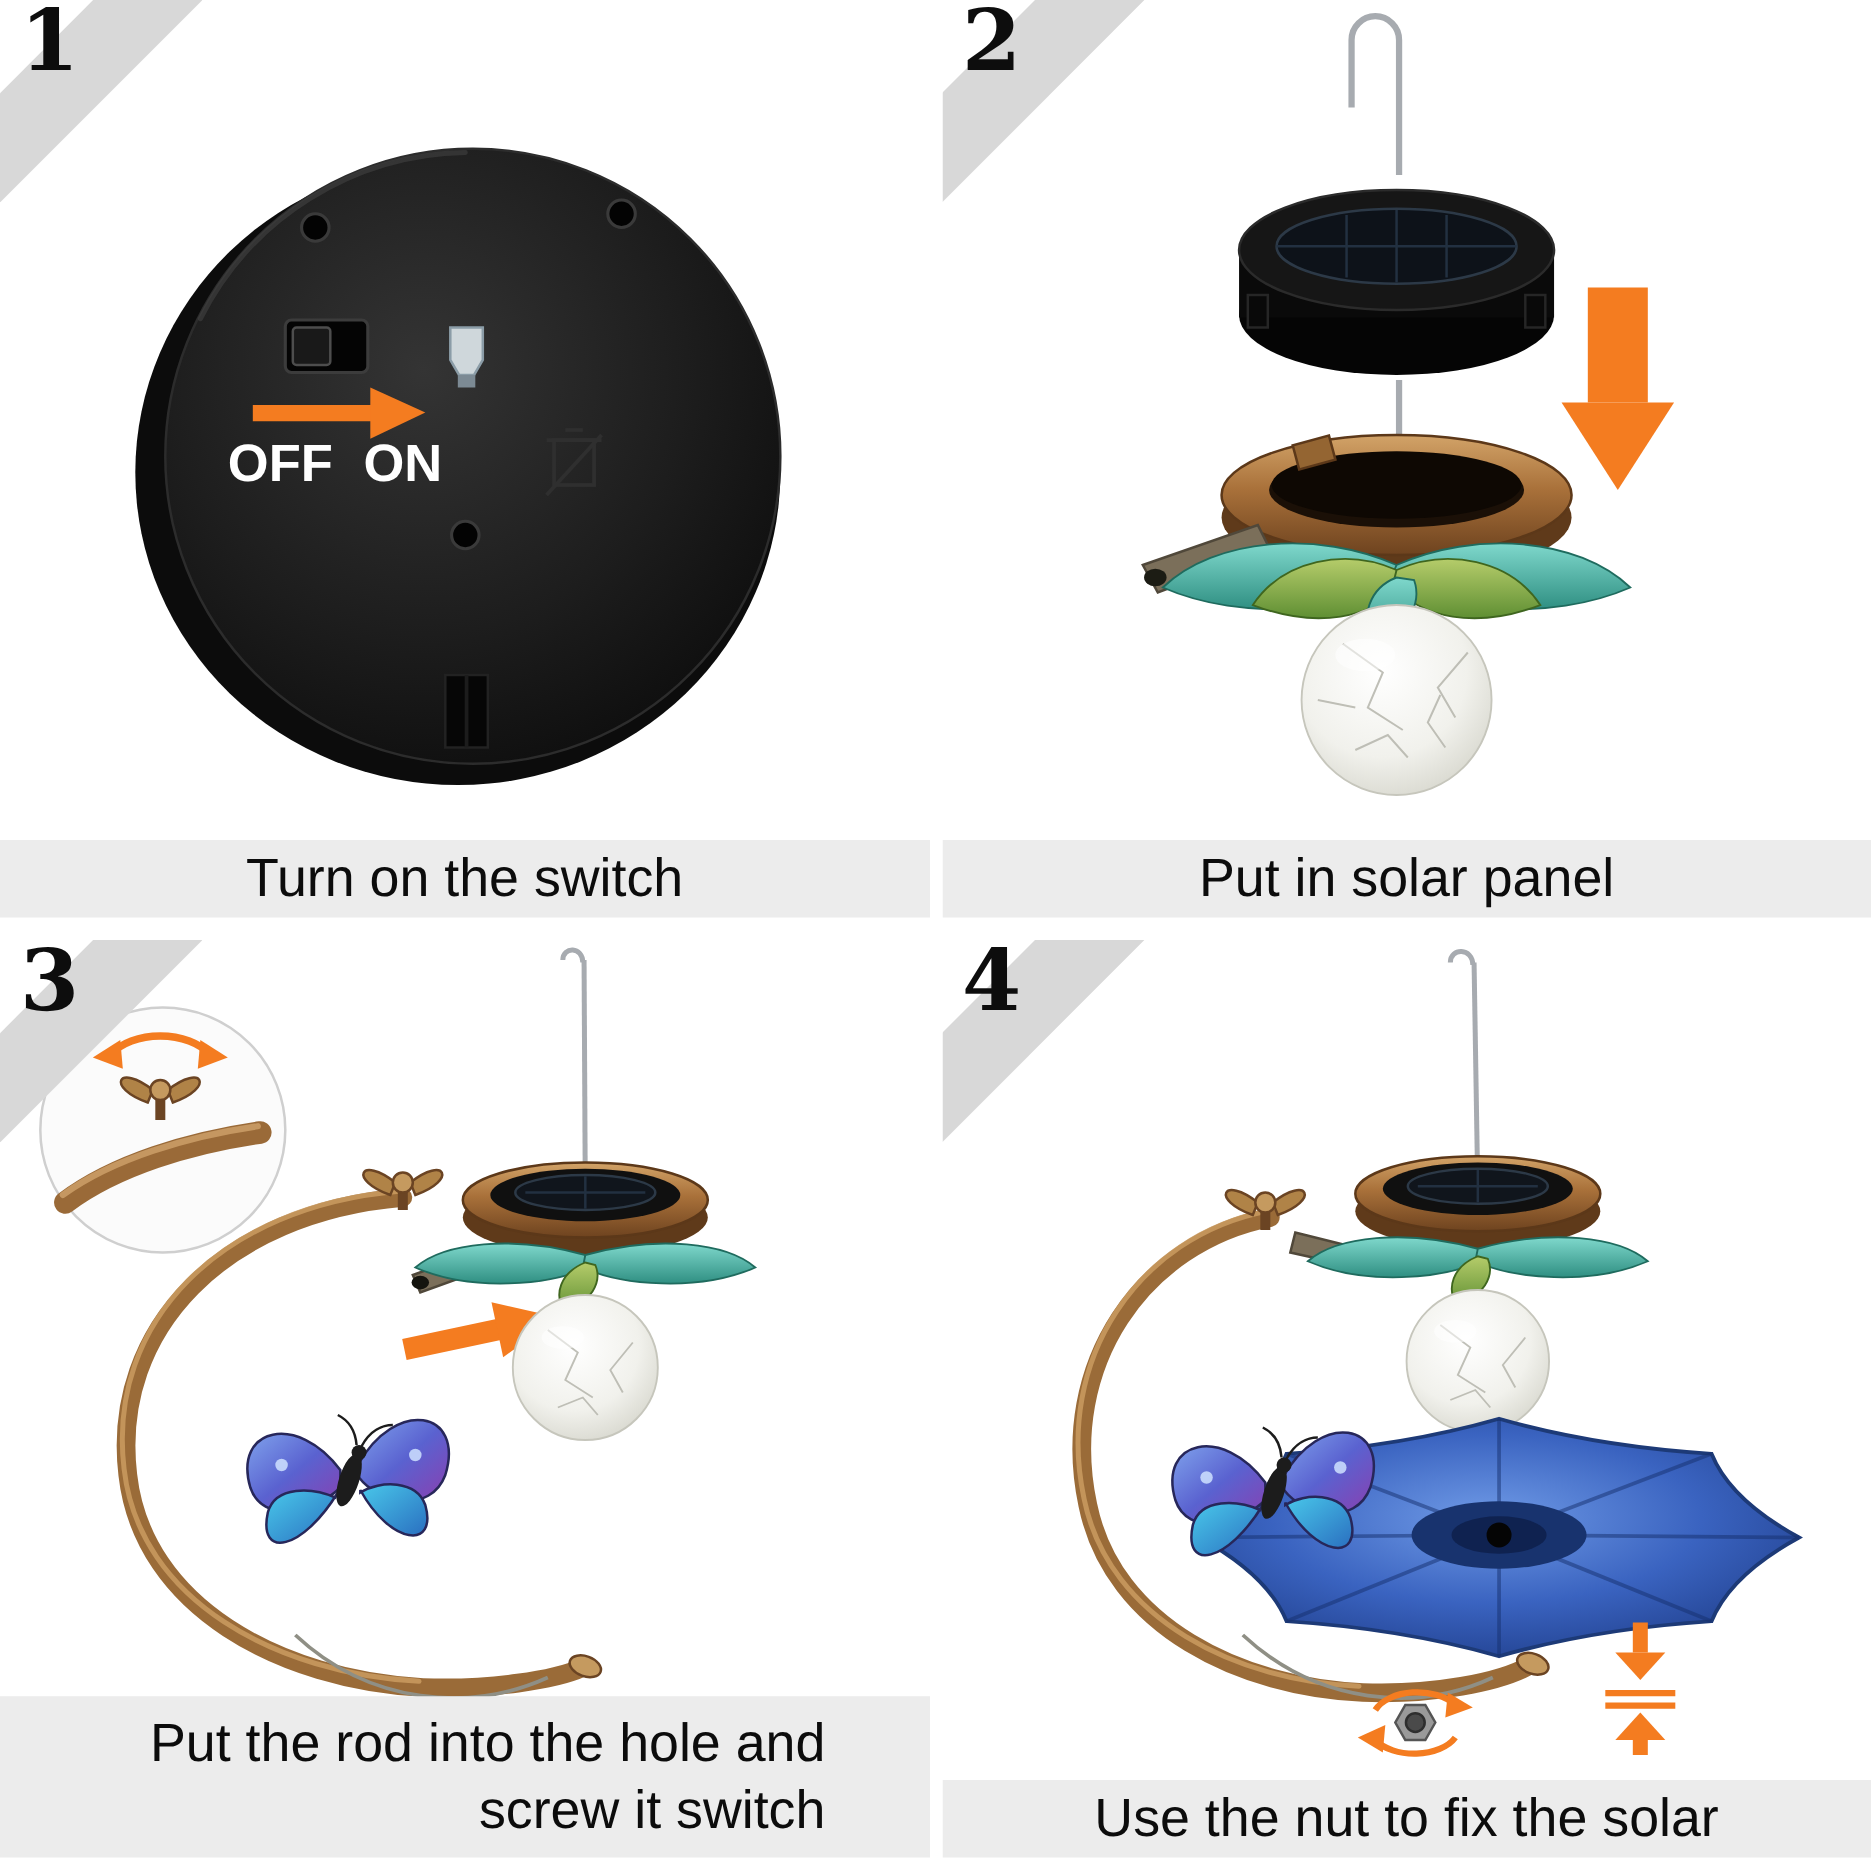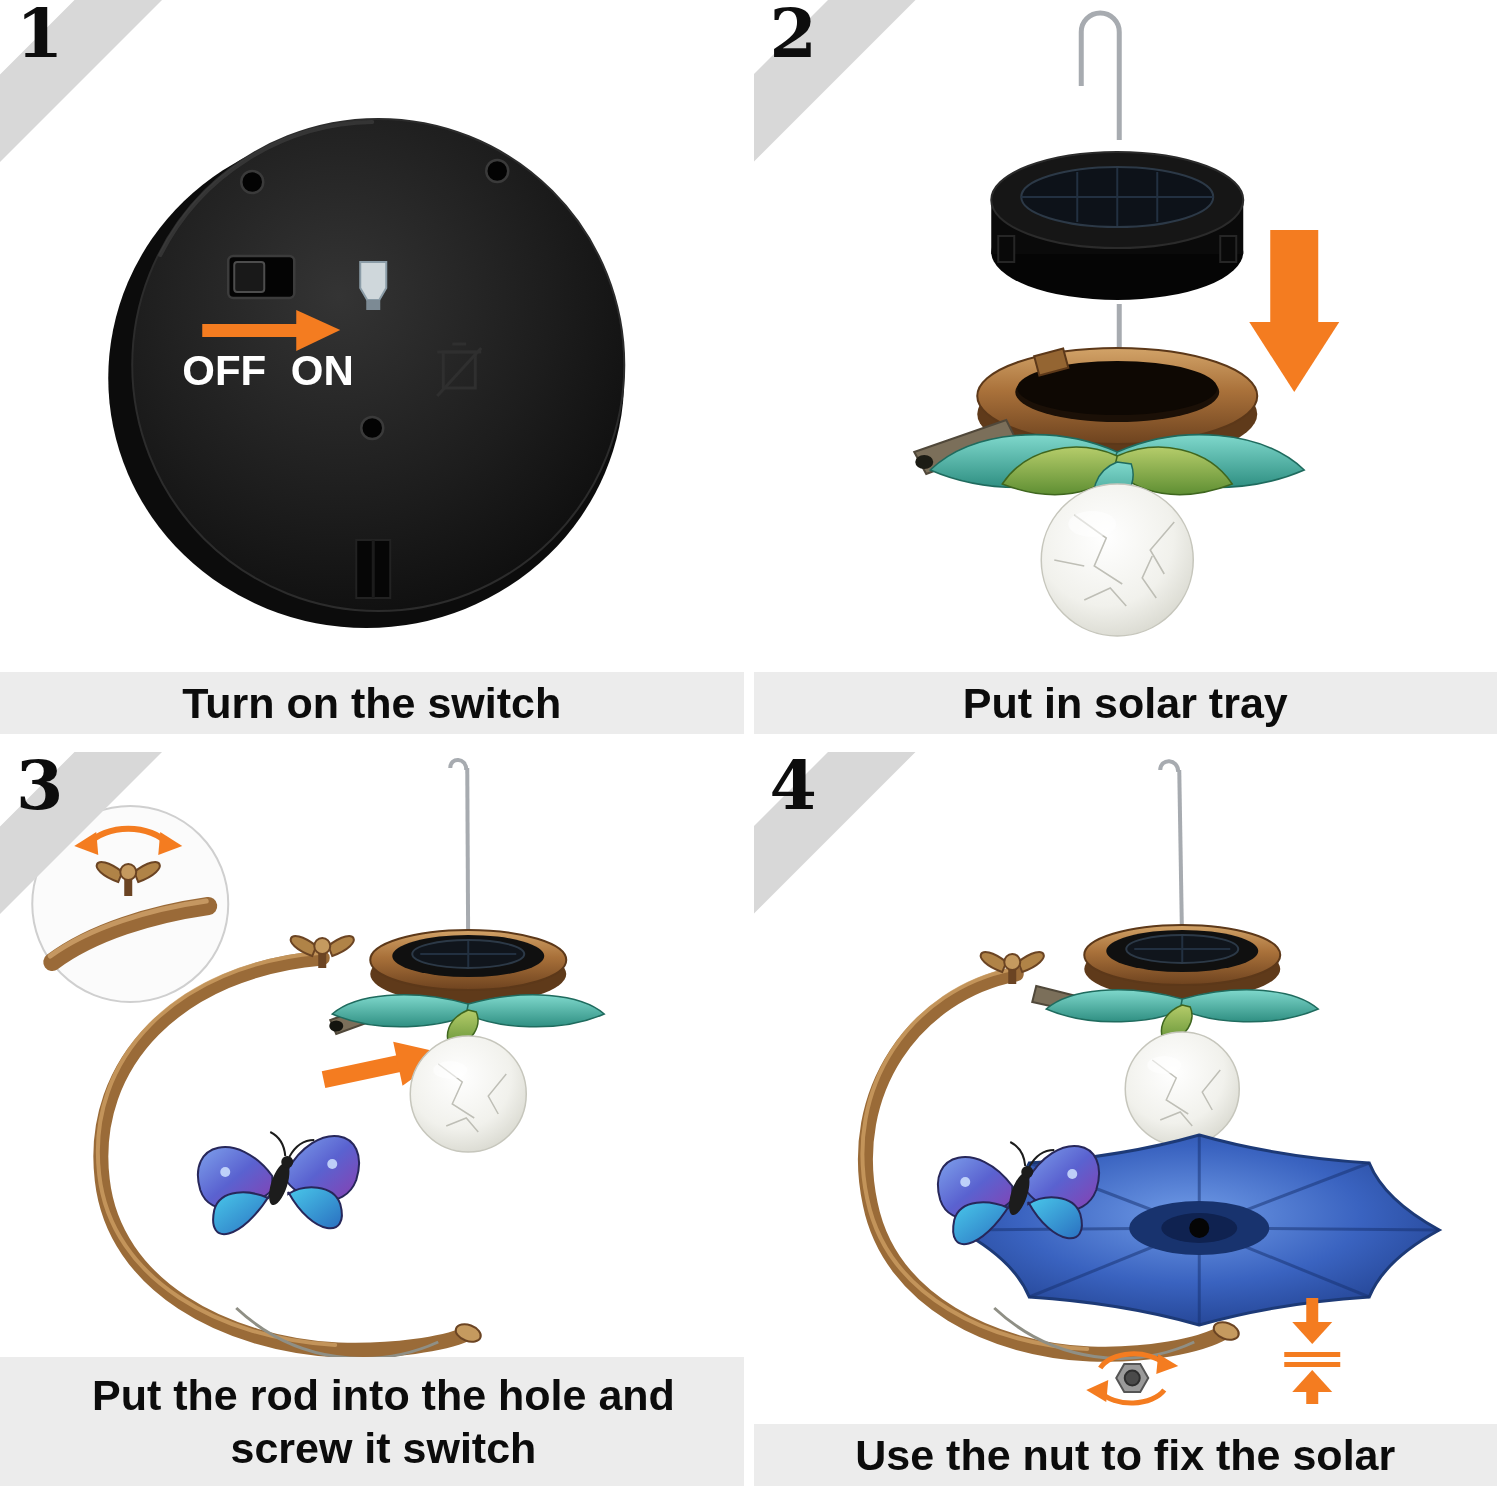--- a/index.html
+++ b/index.html
@@ -4,22 +4,22 @@
 <style>
   *{box-sizing:border-box}
   html,body{margin:0;padding:0;background:#fff}
   .page{width:1497px;height:1494px;position:relative;background:#fff;font-family:"Liberation Sans",sans-serif;overflow:hidden}
   .grid{display:grid;width:100%;height:100%;grid-template-columns:1fr 1fr;grid-template-rows:1fr 1fr;gap:10px;background:#fff}
   .panel{position:relative;background:#fff;overflow:hidden}
   .panel > svg{position:absolute;inset:0;width:100%;height:100%;display:block}
   .ribbon{position:absolute;top:0;left:0;width:162px;height:162px;z-index:2;pointer-events:none}
   .ribbon::before{content:"";position:absolute;inset:0;background:#d8d8d8;clip-path:polygon(46% 0,100% 0,0 100%,0 46%)}
   .step-num{position:absolute;top:-4px;left:16px;z-index:3;font-family:"DejaVu Serif","Liberation Serif",serif;font-weight:bold;font-size:68px;color:#0d0d0d;line-height:1.1}
-  .caption{position:absolute;left:0;right:0;bottom:8px;z-index:2;background:#ececec;color:#0c0c0c;font-weight:bold;font-size:43px;line-height:1.22;min-height:62px;display:flex;align-items:center;justify-content:center;text-align:center}
-  .caption.two-line{justify-content:flex-start;text-align:center;min-height:106px;padding:12px 24px 12px 92px}
+  .caption{position:absolute;left:0;right:0;bottom:8px;z-index:2;background:#ececec;color:#0c0c0c;font-weight:normal;font-size:43px;line-height:1.22;min-height:62px;display:flex;align-items:center;justify-content:center;text-align:center}
+  .caption.two-line{justify-content:flex-start;text-align:right;min-height:106px;padding:12px 24px 12px 120px}
   .caption .lines span{display:block}
 </style>
 </head>
 <body>
 
 <div class="page">
 <div class="grid">
 
   <section class="panel">
     <div class="ribbon"></div>
@@ -152,21 +152,21 @@
           <path d="M420,522 L396,550 L410,574"></path>
           <path d="M330,600 L356,588 L372,606"></path>
           <path d="M402,598 L388,578 L398,556"></path>
           <path d="M300,560 L330,566"></path>
         </g>
         <ellipse cx="338" cy="524" rx="24" ry="13" fill="#ffffff" opacity="0.55"></ellipse>
       </g>
     </svg>
 
     <div class="caption">
-      <span>Put in solar tray</span>
+      <span>Put in solar panel</span>
     </div>
   </section>
 
   <section class="panel">
     <div class="ribbon"></div>
     <div class="step-num">3</div>
 
     <svg viewBox="0 0 743 742">
       <defs>
         <linearGradient id="p3-copper" x1="0" y1="0" x2="0" y2="1">

